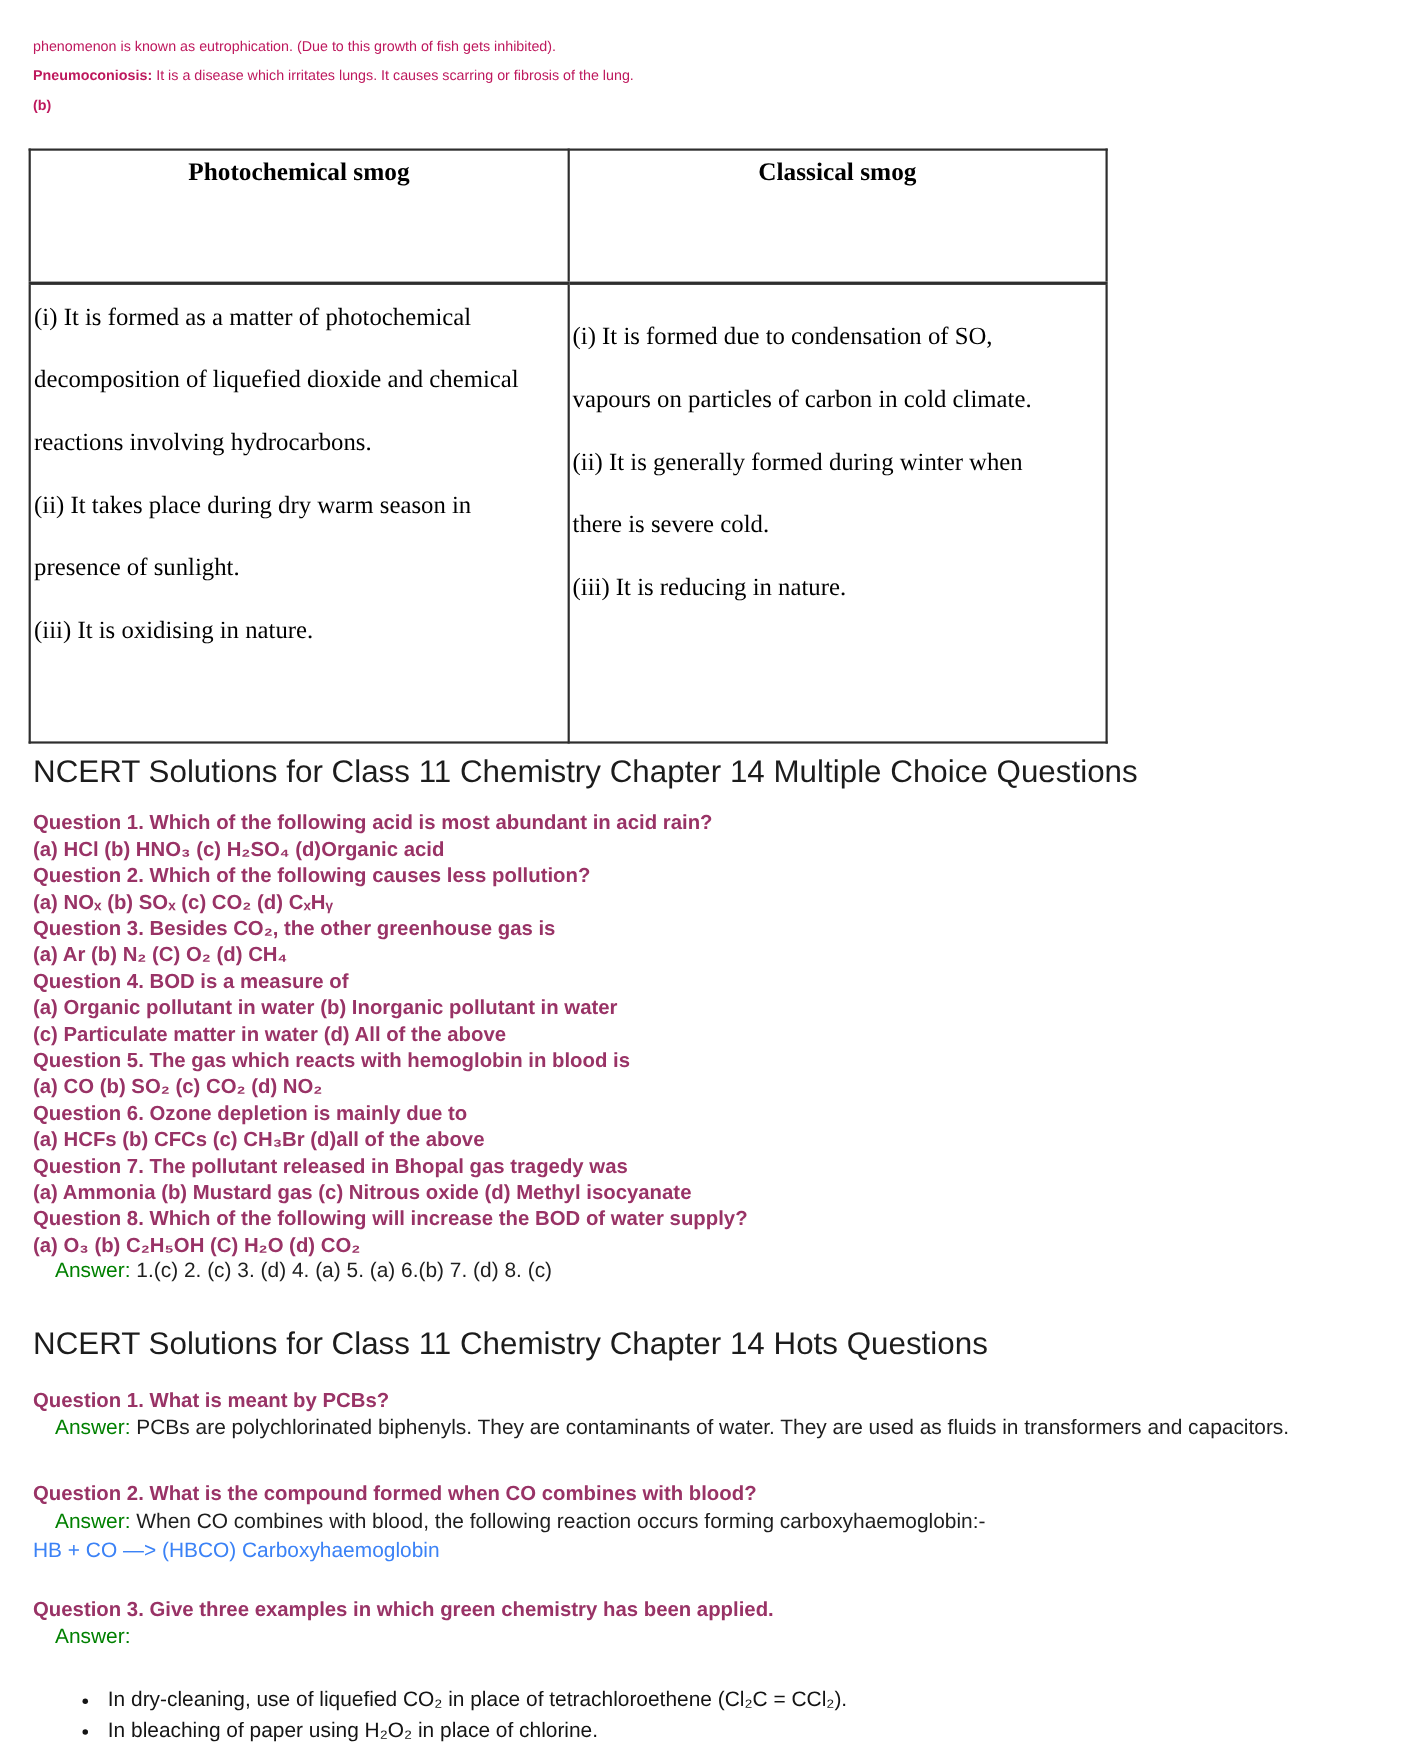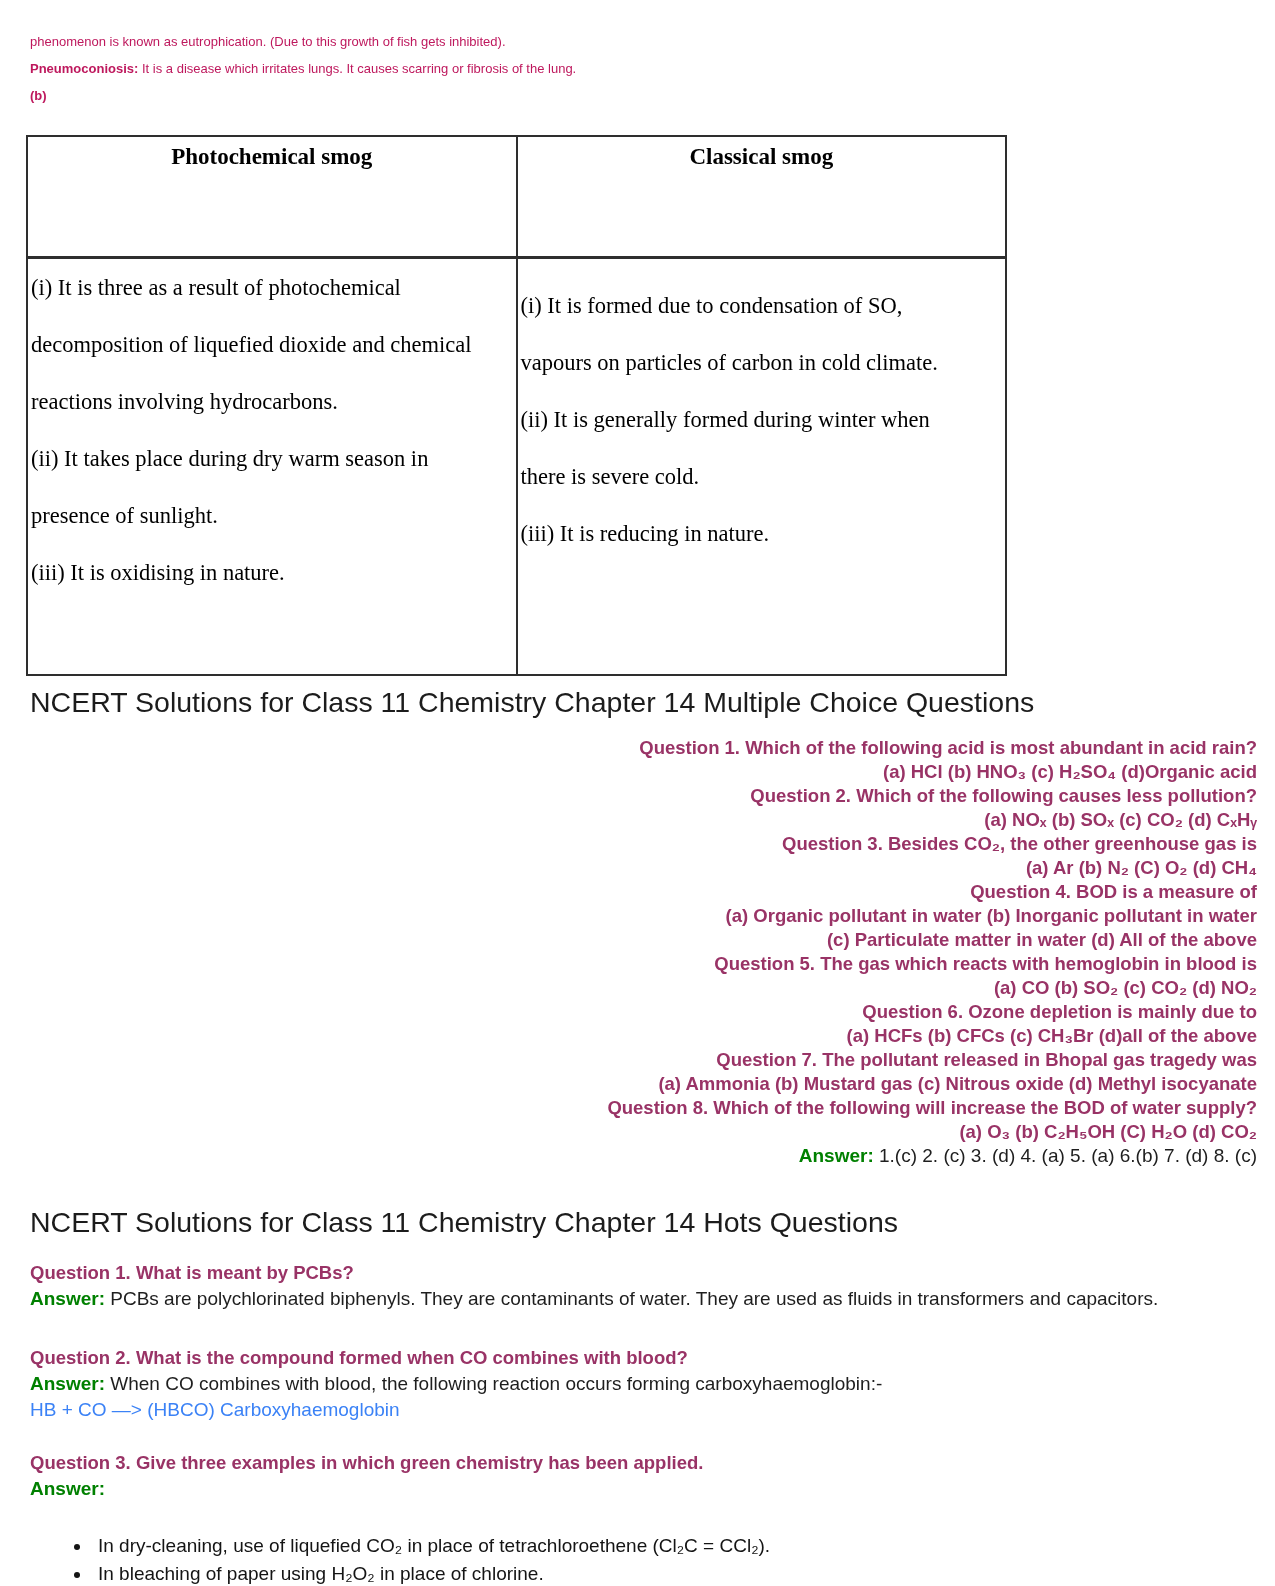--- a/index.html
+++ b/index.html
@@ -41,27 +41,27 @@
 
   
   .section-heading {
     margin:10px 0 0 0;
     font-size:28.5px; font-weight:400; color:#1c1c1c;
     font-family:"Liberation Sans", sans-serif;
   }
   .hots-heading { margin-top:38px; }
 
   
-  .mcq-block { margin-top:17px;text-align:right; }
+  .mcq-block { margin-top:17px; }
   .mcq-block p {
     margin:0; font-size:18.5px; line-height:24px;
     font-weight:700; color:var(--question-color, #993366);
   }
   .answer-line { font-weight:400 !important; color:#1e1e1e !important; font-size:19px !important; }
-  .answer-label { color:var(--answer-color, #008000); font-weight:700; }
+  .answer-label { color:var(--answer-color, #008000); font-weight:400;margin-left:20px; }
 
   
   .hots-q { margin-top:21px; }
   .hots-q.q2 { margin-top:33px; }
   .hots-q.q3 { margin-top:27px; }
   .hots-q .q-line {
     margin:0; font-size:18.5px; line-height:26px;
     font-weight:700; color:var(--question-color, #993366);
   }
   .hots-q .a-line { margin:0; font-size:19px; line-height:26px; color:#1e1e1e; white-space:nowrap; }
@@ -90,21 +90,21 @@
     <thead>
       <tr>
         <th>Photochemical smog</th>
         <th>Classical smog</th>
       </tr>
     </thead>
     <tbody>
       <tr>
         <td class="left-cell">
 
-        <p>(i) It is three as a result of photochemical</p>
+        <p>(i) It is formed as a matter of photochemical</p>
             <p>decomposition of liquefied dioxide and chemical</p>
             <p>reactions involving hydrocarbons.</p>
             <p>(ii) It takes place during dry warm season in</p>
             <p>presence of sunlight.</p>
             <p>(iii) It is oxidising in nature.</p>
           </td>
         <td class="right-cell">
 
         <p>(i) It is formed due to condensation of SO,</p>
             <p>vapours on particles of carbon in cold climate.</p>

